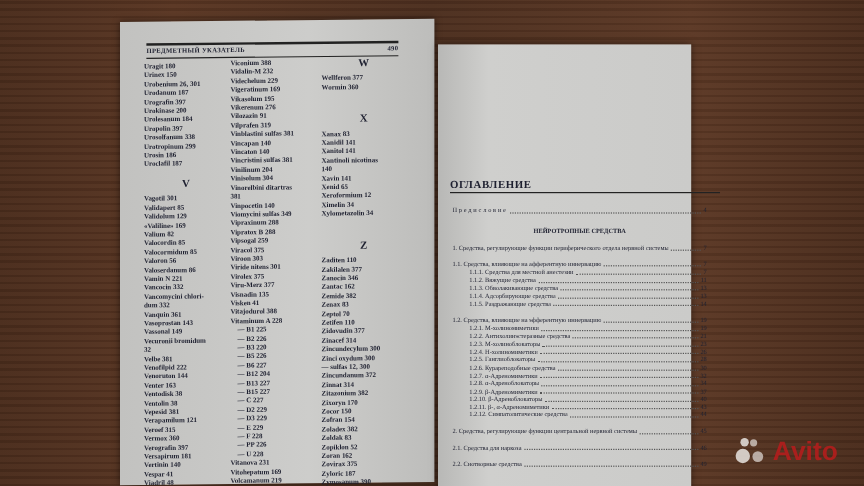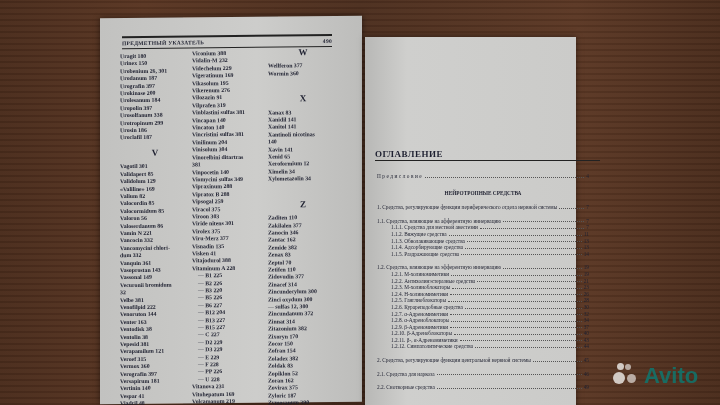--- a/index.html
+++ b/index.html
@@ -25,21 +25,21 @@
   .rp-title{position:absolute;left:10px;top:112px;width:225px;font-size:9px;font-weight:bold;letter-spacing:0.5px;
     border-bottom:1.5px solid #222;padding-bottom:1px;}
   .toc{position:absolute;left:12px;top:136px;width:212px;font-size:5.3px;line-height:6.6px;}
   .toc .row{display:flex;justify-content:space-between;white-space:nowrap;}
   .toc .row .lbl{overflow:hidden;}
   .toc .row .dots{flex:1;border-bottom:1px dotted #555;margin:0 2px 2px 2px;}
   .toc .sect{text-align:center;font-weight:bold;margin:10px 0 8px;}
   .toc .gap{height:7px;}
   .toc .l2{padding-left:14px;}
   .pagenum-right{position:absolute;left:118px;top:388px;font-size:6px;font-weight:bold;}
-  .watermark{position:absolute;left:613px;top:363px;display:flex;align-items:flex-start;color:#0f766e;opacity:0.85;
+  .watermark{position:absolute;left:613px;top:363px;display:flex;align-items:flex-end;color:#b91c1c;opacity:0.85;
     font-family:"Liberation Sans",sans-serif;font-size:22px;font-weight:bold;}
   .wm-dots{position:relative;width:28px;height:24px;margin-right:3px;}
   .wm-dots span{position:absolute;border-radius:50%;background:#e8e4e0;}
 </style>
 </head>
 <body>
 
 <div class="wood-grain"></div>
 
 <div class="page left">

